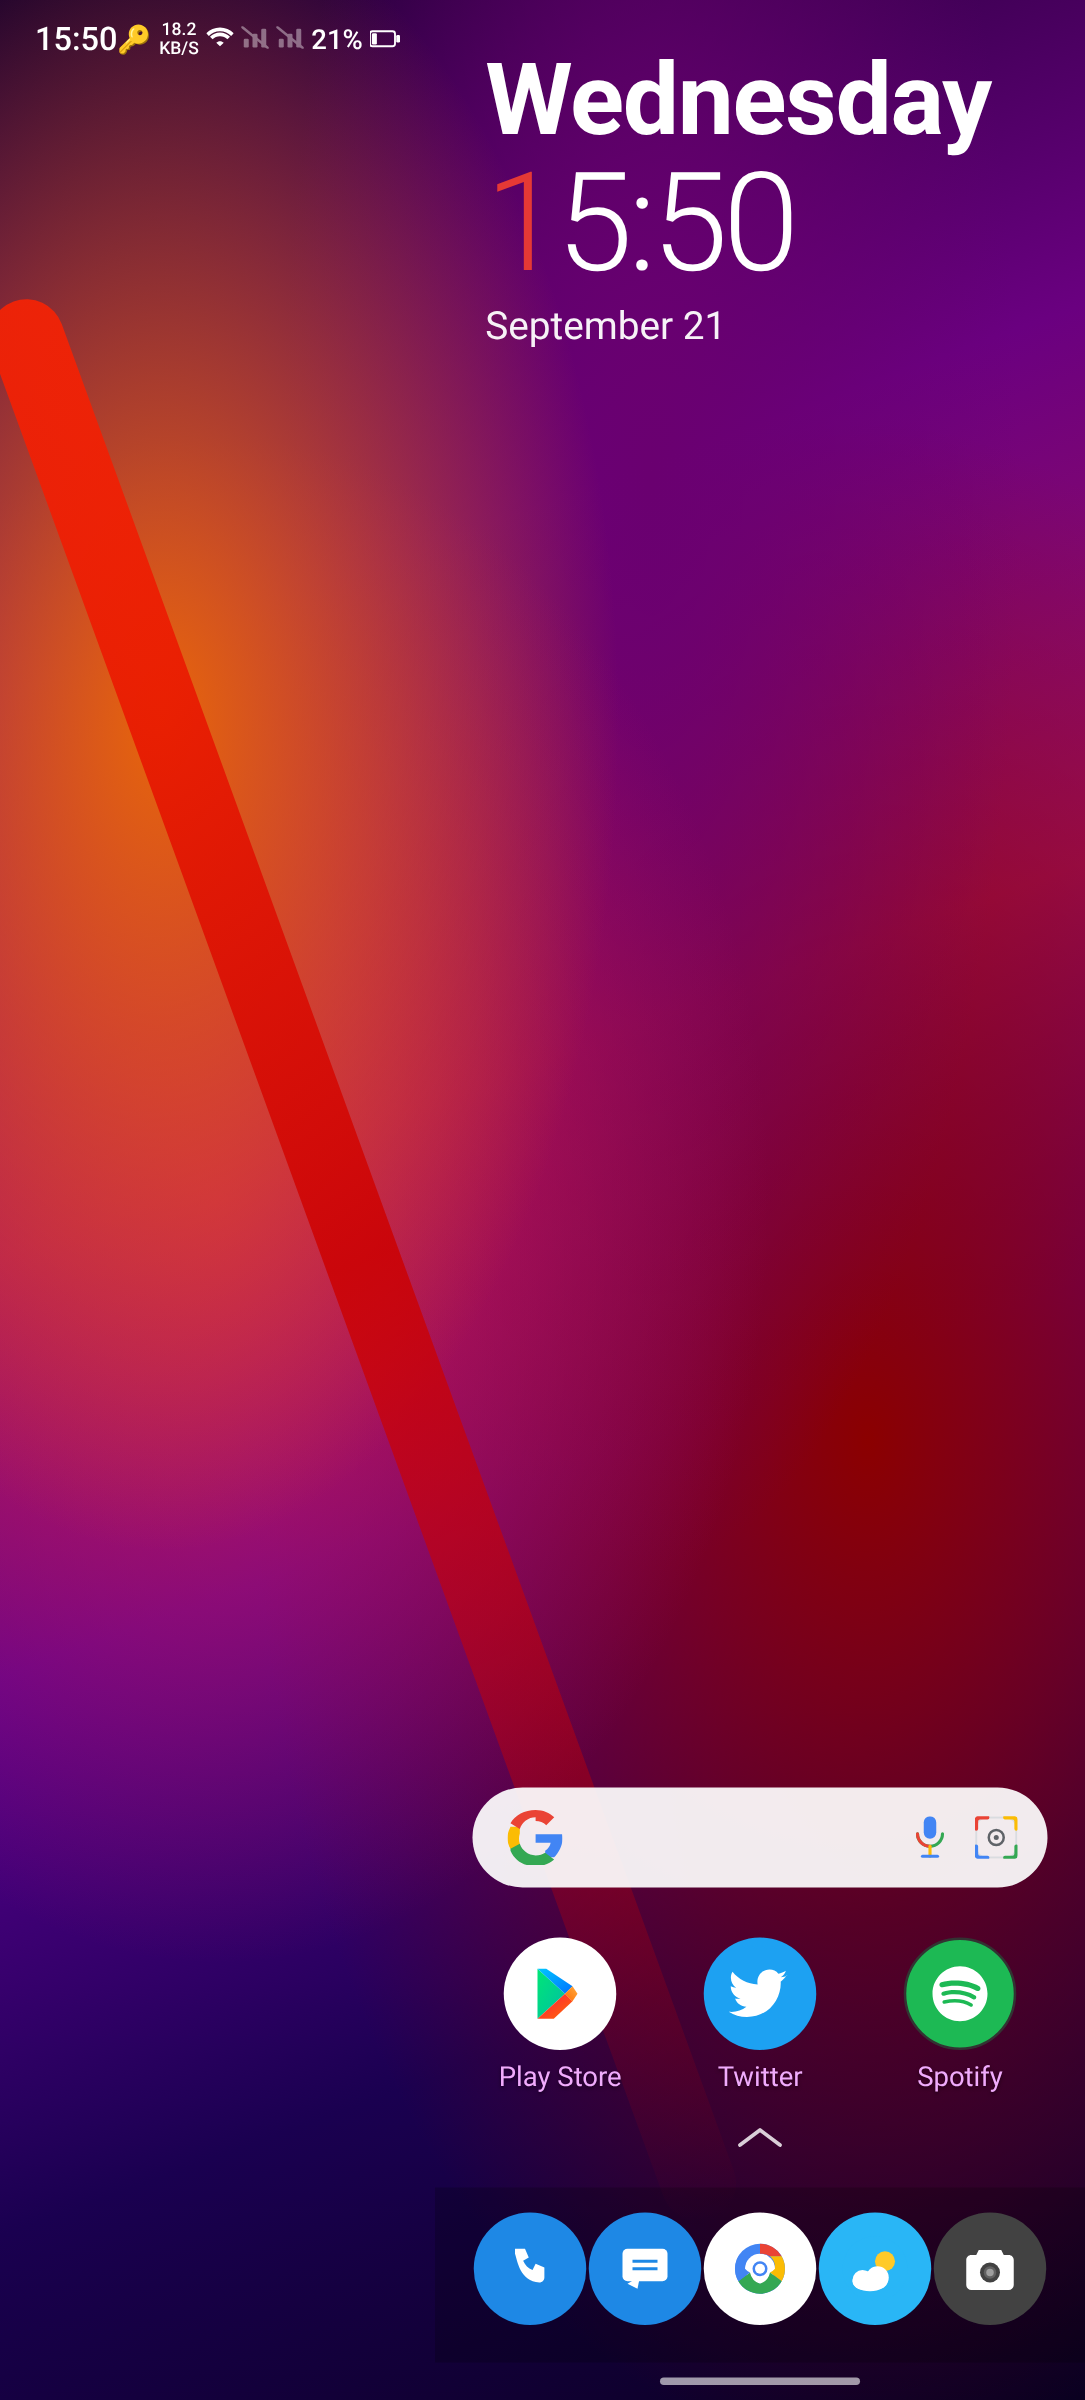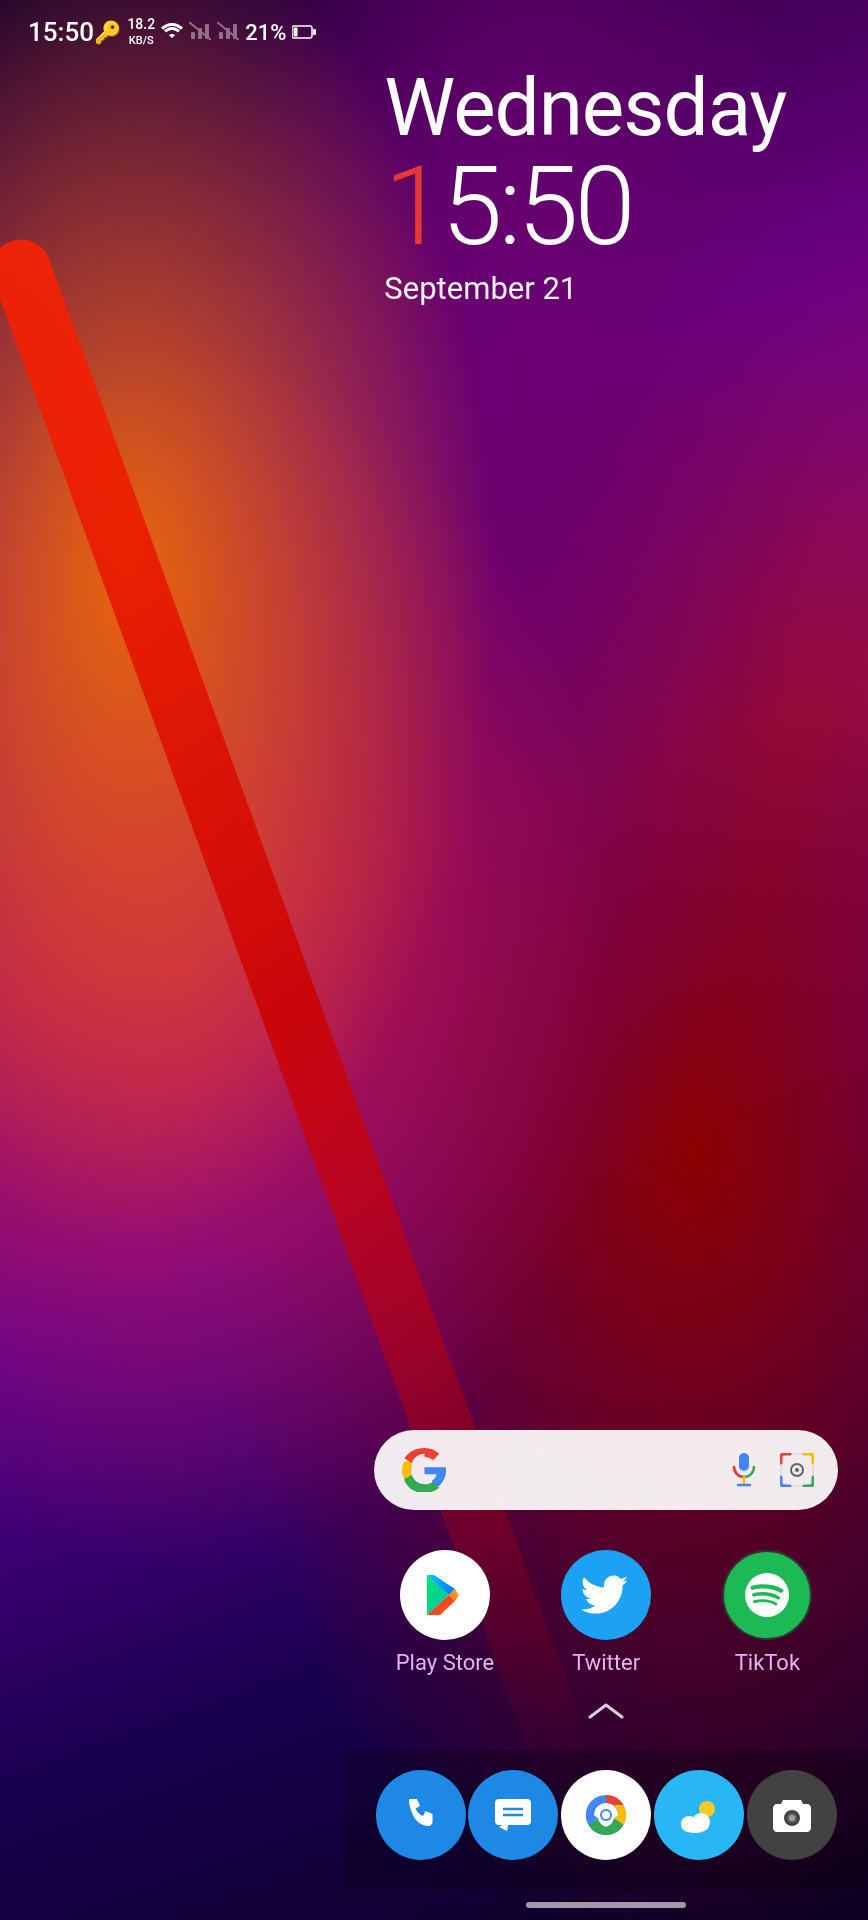--- a/index.html
+++ b/index.html
@@ -80,24 +80,23 @@
     }
 
     
     #datetime-section {
       padding: 40px 40px 0;
       color: #fff;
     }
 
     #day-label {
       font-size: 80px;
-      font-weight: 400;
+      font-weight: 700;
       letter-spacing: -1px;
       line-height: 1;
-      margin-top: 28px;
     }
 
     #time-label {
       font-size: 110px;
       font-weight: 300;
       letter-spacing: -4px;
       line-height: 1;
       margin-top: 4px;
     }
 
@@ -288,21 +287,21 @@
 <div id="screen">
 
   <div id="status-bar">
     <span>15:50</span>
     <div class="status-right">
 
       <span>🔑</span>
 
       <span class="kb-s">
         <span>18.2</span><br>
-        <span style="font-size:11px">KB/S</span>
+        <span style="font-size:14px">KB/S</span>
       </span>
 
       <span>
         <svg width="22" height="18" viewBox="0 0 22 18" fill="white">
           <path d="M11 4C7.5 4 4.4 5.4 2.1 7.7L0 5.6C2.9 2.7 6.8 1 11 1s8.1 1.7 11 4.6l-2.1 2.1C17.6 5.4 14.5 4 11 4zm0 4c-2.3 0-4.4.9-5.9 2.4L3 8.3C5 6.3 7.9 5 11 5s6 1.3 8 3.3l-2.1 2.1C15.4 8.9 13.3 8 11 8zm3 5.2L11 16l-3-2.8c.8-.7 1.9-1.2 3-1.2s2.2.5 3 1.2z"></path>
         </svg>
       </span>
 
       <span>
         <svg width="22" height="18" viewBox="0 0 22 18" fill="white" opacity="0.4">
@@ -423,21 +422,21 @@
         </div>
         <span class="app-label">Twitter</span>
       </div>
 
       <div class="app-item">
         <div class="app-icon-wrap spotify-bg">
           <svg width="54" height="54" viewBox="0 0 54 54" fill="white">
             <path d="M27 5C14.9 5 5 14.9 5 27s9.9 22 22 22 22-9.9 22-22S39.1 5 27 5zm10.1 31.7c-.4.7-1.3.9-2 .5-5.4-3.3-12.3-4-20.4-2.2-.8.2-1.5-.3-1.7-1.1-.2-.8.3-1.5 1.1-1.7 8.8-2 16.4-1.1 22.5 2.5.7.4.9 1.3.5 2zm2.7-6c-.5.8-1.6 1.1-2.4.6-6.2-3.8-15.7-4.9-23-2.7-.9.3-1.9-.2-2.2-1.1-.3-.9.2-1.9 1.1-2.2 8.4-2.5 18.8-1.3 25.9 3.1.8.5 1.1 1.5.6 2.3zm.2-6.2c-7.4-4.4-19.7-4.8-26.8-2.7-1.1.3-2.3-.3-2.6-1.4-.3-1.1.3-2.3 1.4-2.6 8.2-2.5 21.8-2 30.4 3.1 1 .6 1.3 1.9.7 2.9-.6 1-1.9 1.3-2.9.7l-.2 0z"></path>
           </svg>
         </div>
-        <span class="app-label">TikTok</span>
+        <span class="app-label">Spotify</span>
       </div>
 
     </div>
 
     <div id="up-arrow">
       <svg width="40" height="24" viewBox="0 0 40 24" fill="white" opacity="0.9">
         <path d="M4 18 L20 6 L36 18" stroke="white" stroke-width="3" fill="none" stroke-linecap="round" stroke-linejoin="round"></path>
       </svg>
     </div>
 

